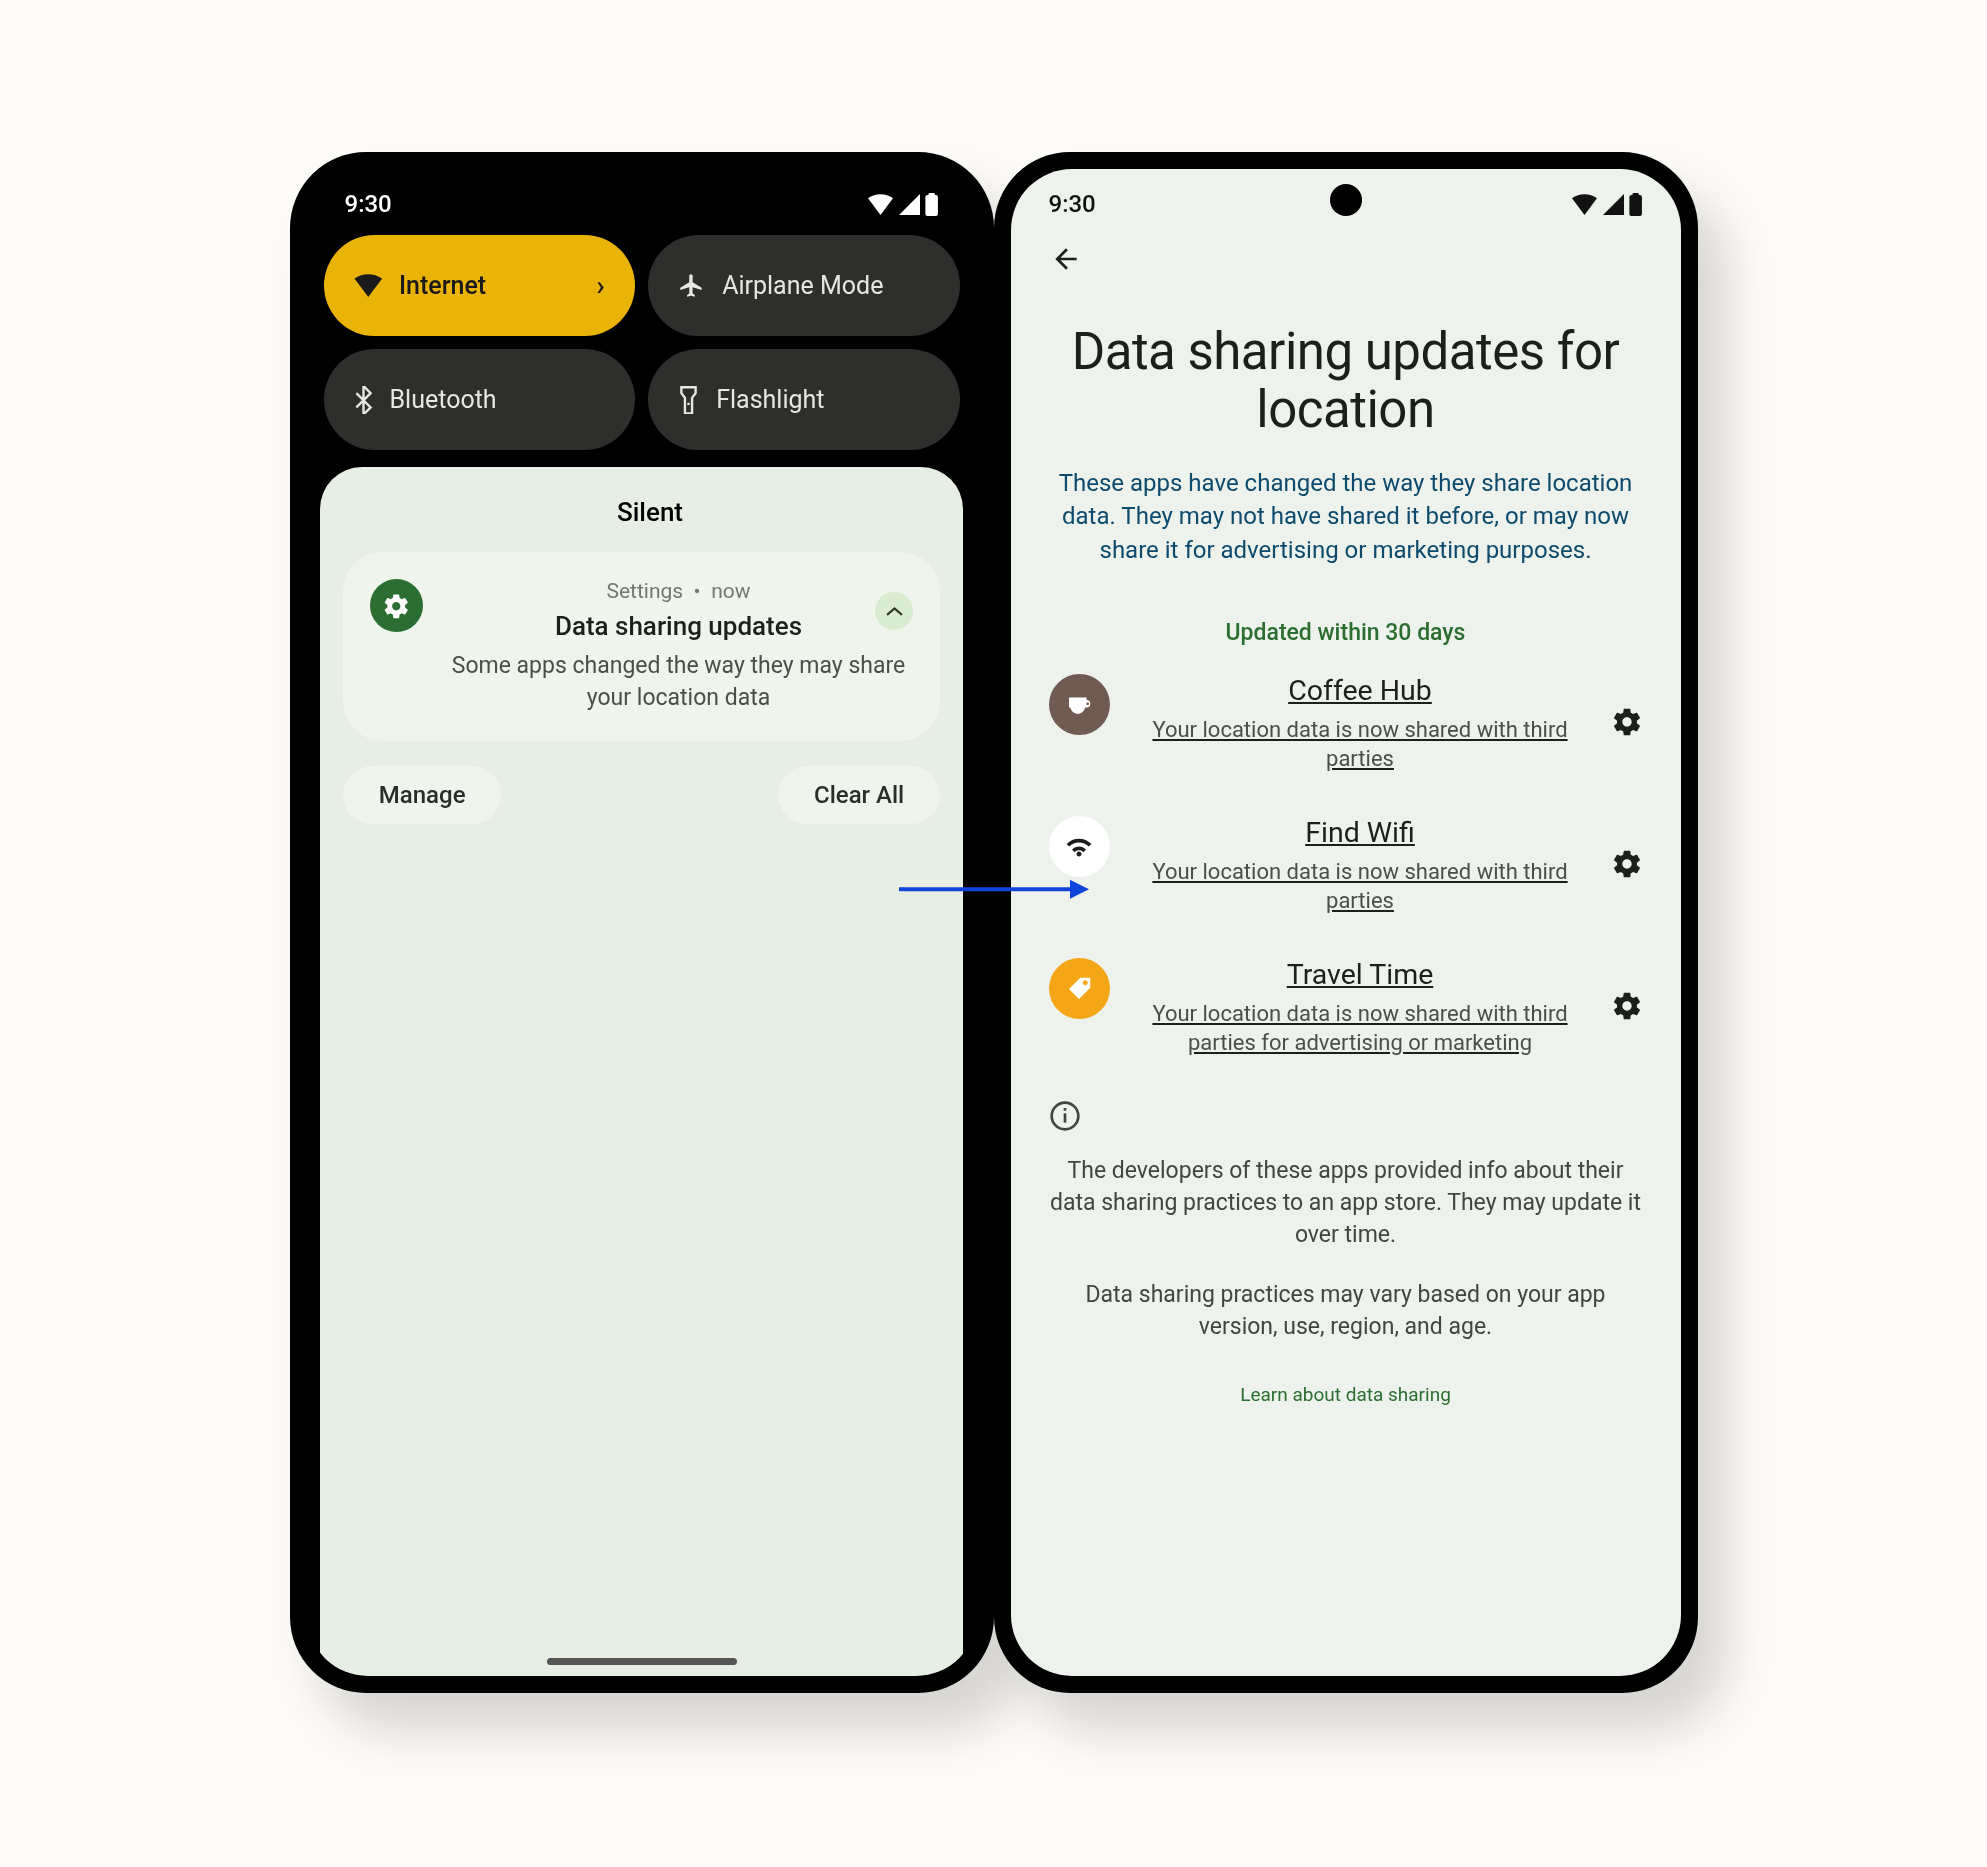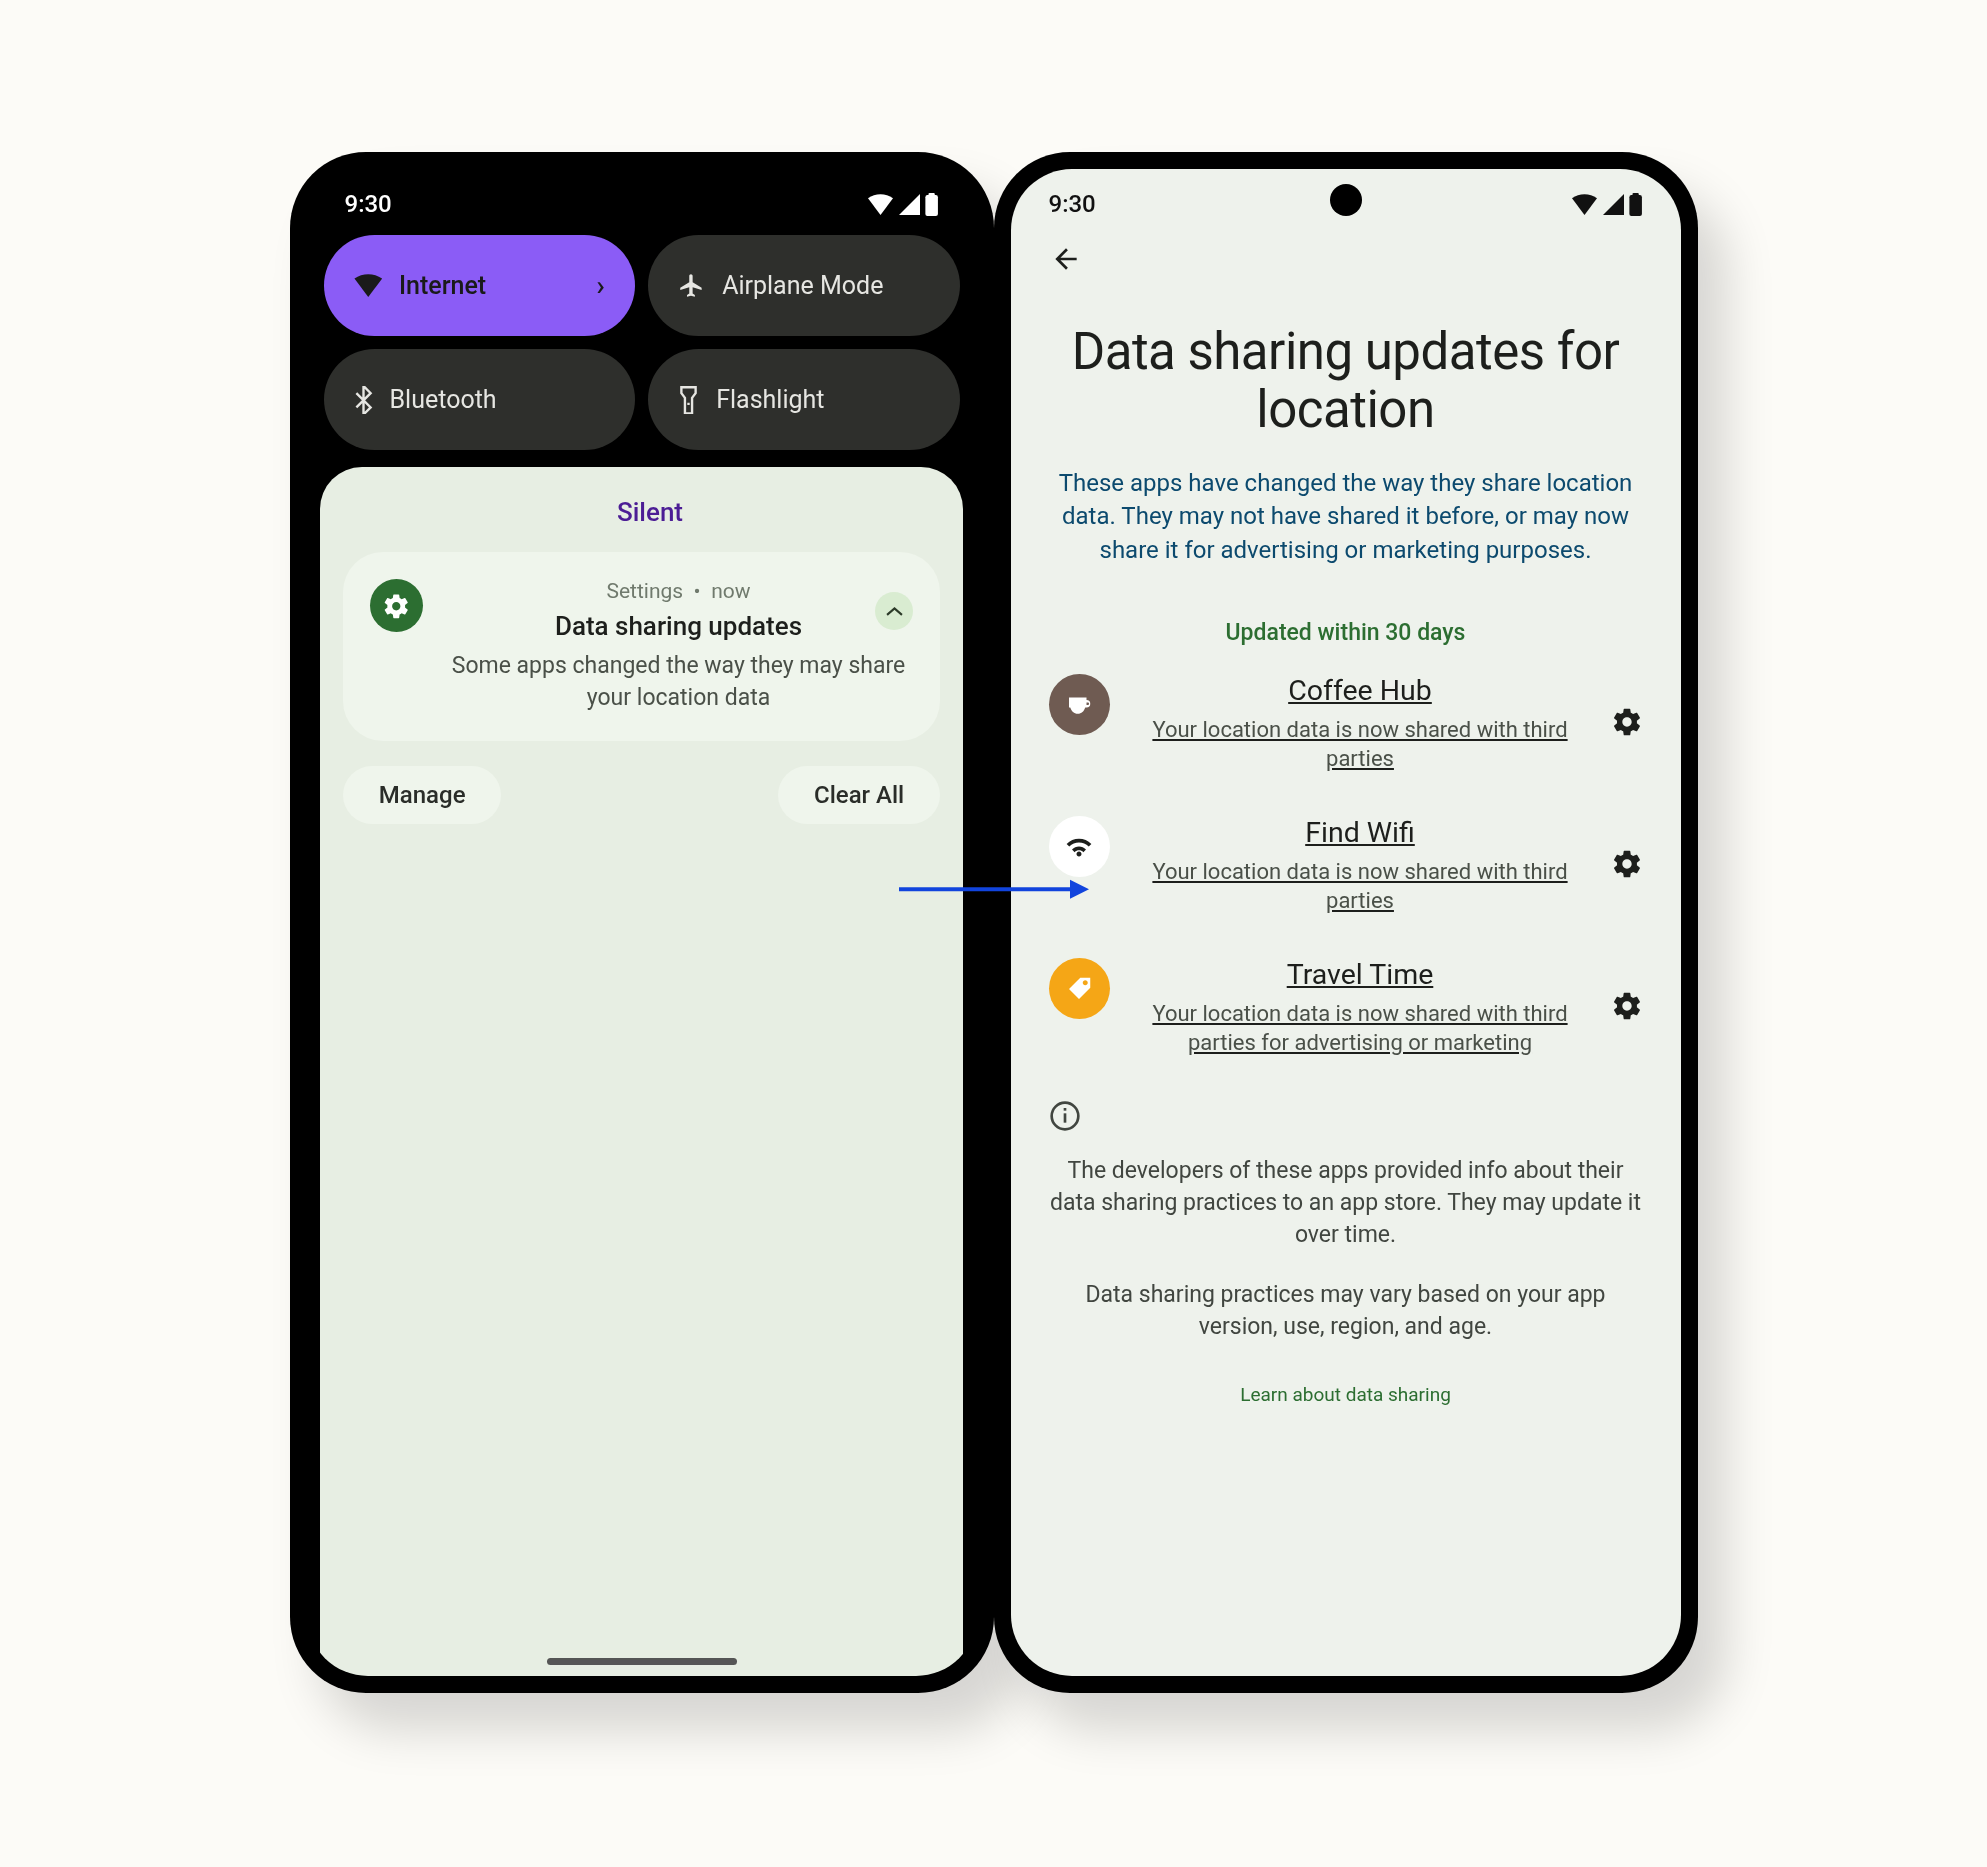--- a/index.html
+++ b/index.html
@@ -52,29 +52,29 @@
   .qs {
     display: grid; grid-template-columns: 1fr 1fr; gap: 13.3px;
     padding: 7.6px 17px 17px 17px;
   }
   .tile {
     height: 101px; border-radius: 51px;
     display: flex; align-items: center; gap: 17px;
     padding: 0 30px; font-size: 25px; font-weight: 400;
     background: #2e2f2c; color: #e6e6e2;
   }
-  .tile.active { background: #8b5cf6; color: #1a1a1a; font-weight: 500; }
+  .tile.active { background: #eab308; color: #1a1a1a; font-weight: 500; }
   .tile .chev { margin-left: auto; font-size: 28.5px; }
 
   
   .shade {
     margin: 0 13.3px; background: #e7eee3; border-radius: 42px;
     padding: 30px 23px 23px 23px; height: 1236px;
   }
-  .silent-label { color: #4c1d95; font-size: 26px; font-weight: 500; padding-left: 17px; margin-bottom: 25px;}
+  .silent-label { color: #000000; font-size: 26px; font-weight: 500; padding-left: 17px; margin-bottom: 25px;}
   .notif {
     background: #eff5ec; border-radius: 40px; padding: 27px 27px 28.5px 27px;
     display: flex; gap: 21px; position: relative;
   }
   .notif-icon {
     width: 53px; height: 53px; border-radius: 50%; background: #2c6e31;
     display:flex;align-items:center;justify-content:center;color:#fff;flex:none;
   }
   .notif-body { flex: 1; }
   .notif-src { color:#707a6d; font-size:21px; margin-bottom:7.6px;}

